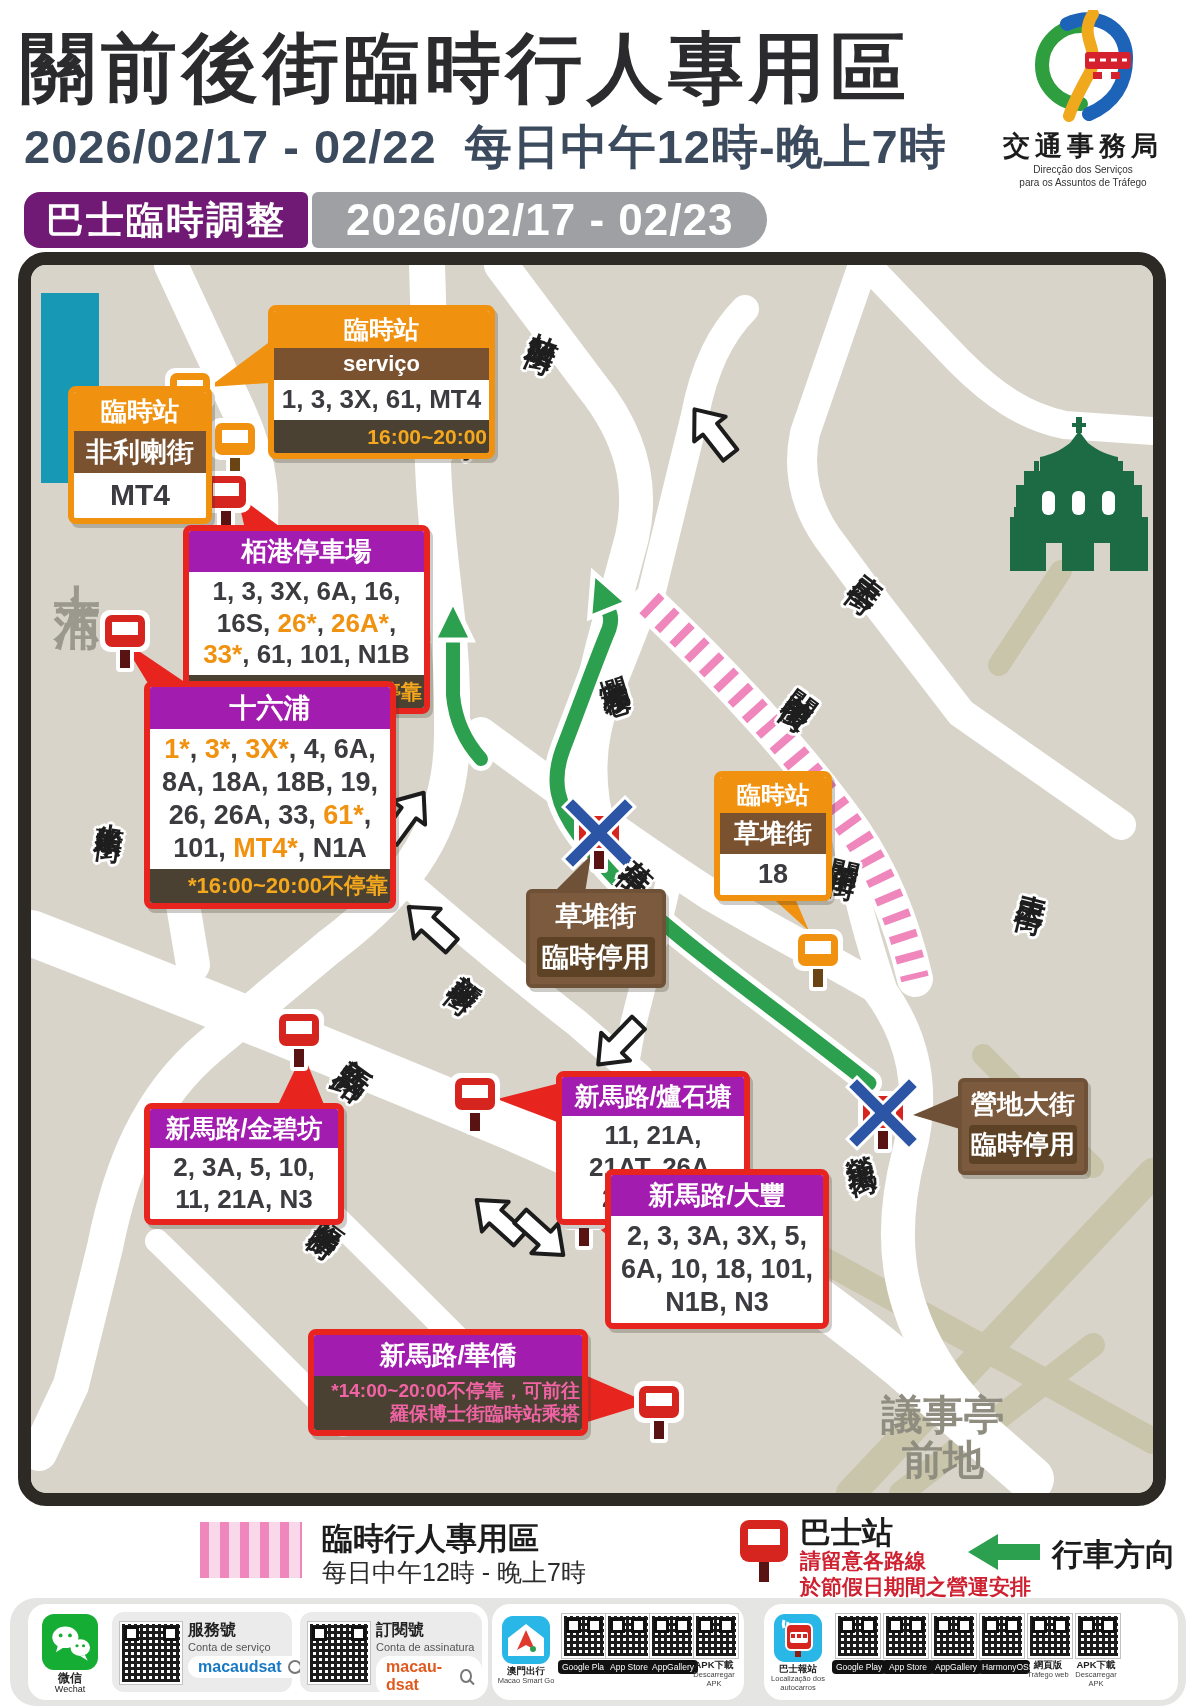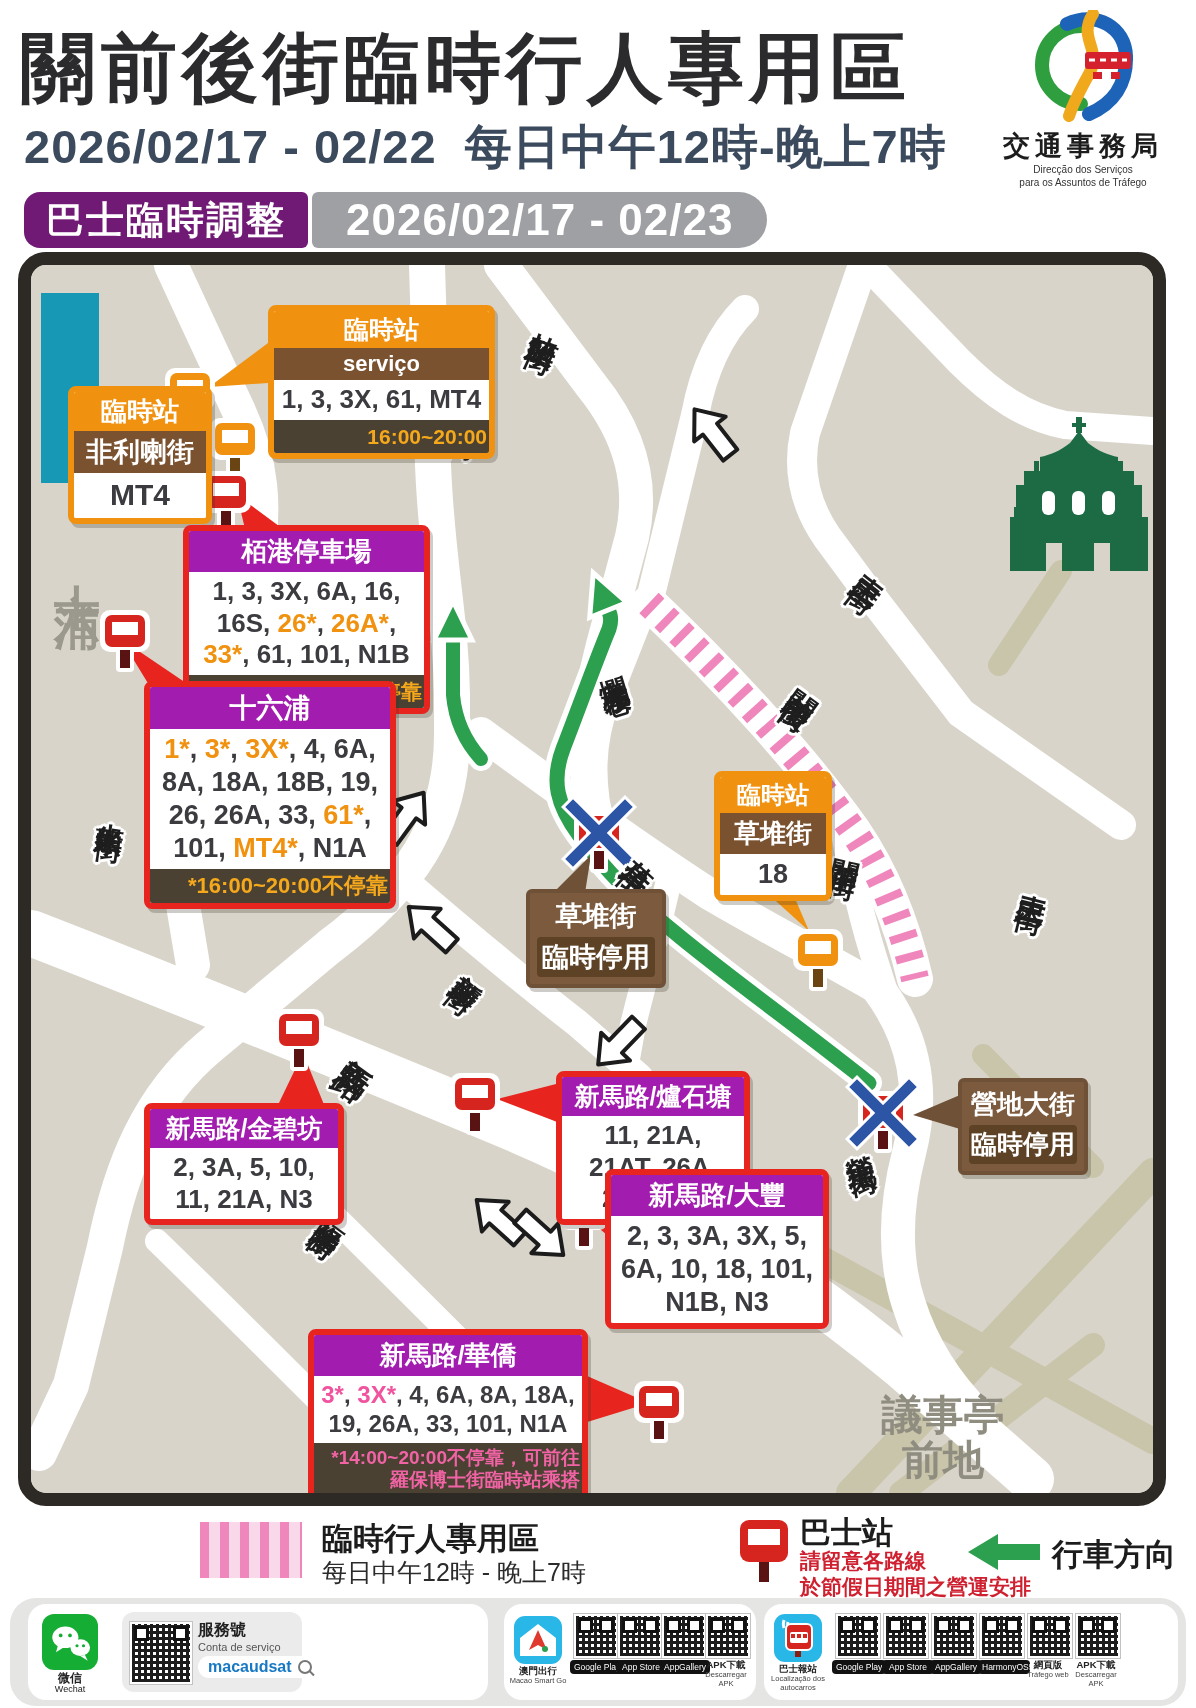--- a/index.html
+++ b/index.html
@@ -294,21 +294,20 @@
     <div class="routes" style="font-size:26px"><span class="seg-d">11, 21A, 21AT, 26A, 26AT, 33</span></div>
   </div>
 
   <div class="callout co-red" style="left:574px;top:904px;width:212px;">
     <div class="name" style="font-size:26px">新馬路/大豐</div>
     <div class="routes" style="font-size:27px"><span class="seg-d">2, 3, 3A, 3X, 5, 6A, 10, 18, 101, N1B, N3</span></div>
   </div>
 
   <div class="callout co-red" style="left:277px;top:1064px;width:268px;">
     <div class="name" style="font-size:26px">新馬路/華僑</div>
-    <div class="routes" style="font-size:24px"><span class="seg-p">3*</span><span class="seg-d">, </span><span class="seg-p">3X*</span><span class="seg-d">, 4, 6A, 8A, 18A, 19, 26A, 33, 101, N1A</span></div>
     <div class="note note-pink" style="font-size:19px">
       <span>*14:00~20:00不停靠，可前往</span><br><span>羅保博士街臨時站乘搭</span>
     </div>
   </div>
 
   <div class="callout co-brown" style="left:927px;top:813px;width:122px;border-width:4px;">
     <div class="name" style="font-size:26px">營地大街</div>
     <div class="status" style="font-size:26px">臨時停用</div>
   </div>
 </div>
@@ -344,35 +343,46 @@
         <circle cx="30" cy="23" r="2" fill="#15ad33"></circle>
       <ellipse cx="41" cy="36" rx="10.5" ry="9" fill="#fff"></ellipse>
       <polygon points="46,44 49,50 41,45" fill="#fff"></polygon>
       <circle cx="37.5" cy="34" r="1.7" fill="#15ad33"></circle>
         <circle cx="44.5" cy="34" r="1.7" fill="#15ad33"></circle>
     </svg>
     <div class="applabel" style="left:14px;top:68px;width:56px;font-size:12px;">
       <span>微信</span><small style="display:block;font-size:9px;font-weight:normal;">Wechat</small>
     </div>
 
-    <div class="gcard" style="left:84px;width:180px;margin-left:10px;">
+    <div class="gcard" style="left:84px;width:180px;">
       <div class="qr" style="left:8px;top:10px;width:58px;height:58px;"></div>
       <div class="abs" style="left:76px;top:8px;">
         <div class="ft-zh">服務號</div>
         <div class="ft-pt">Conta de serviço</div>
         <div class="idpill">
           <span class="id-blue">macaudsat</span>
             <span class="mag"></span>
         </div>
       </div>
     </div>
 
-  </div>
-
-  <div class="panel" style="left:494px;width:252px;">
+    <div class="gcard" style="left:272px;width:182px;">
+      <div class="qr" style="left:8px;top:10px;width:58px;height:58px;"></div>
+      <div class="abs" style="left:76px;top:8px;">
+        <div class="ft-zh">訂閱號</div>
+        <div class="ft-pt">Conta de assinatura</div>
+        <div class="idpill">
+          <span class="id-orange">macau-dsat</span>
+            <span class="mag"></span>
+        </div>
+      </div>
+    </div>
+  </div>
+
+  <div class="panel" style="left:482px;width:252px;">
     <svg class="abs" style="left:10px;top:12px;" width="48" height="48" viewBox="0 0 48 48">
       <rect width="48" height="48" rx="11" fill="#29b7e8"></rect>
       <path d="M24,8 L42,22 L42,40 L6,40 L6,22 Z" fill="#fff"></path>
       <polygon points="24,14 33,34 24,29 15,34" fill="#e03a2f"></polygon>
       <circle cx="31" cy="33" r="3" fill="#2ca04f"></circle>
     </svg>
     <div class="cap" style="left:2px;top:62px;width:64px;">
       <span>澳門出行</span><small>Macao Smart Go</small>
     </div>
     <div class="qr" style="left:70px;top:10px;width:40px;height:40px;"></div>

